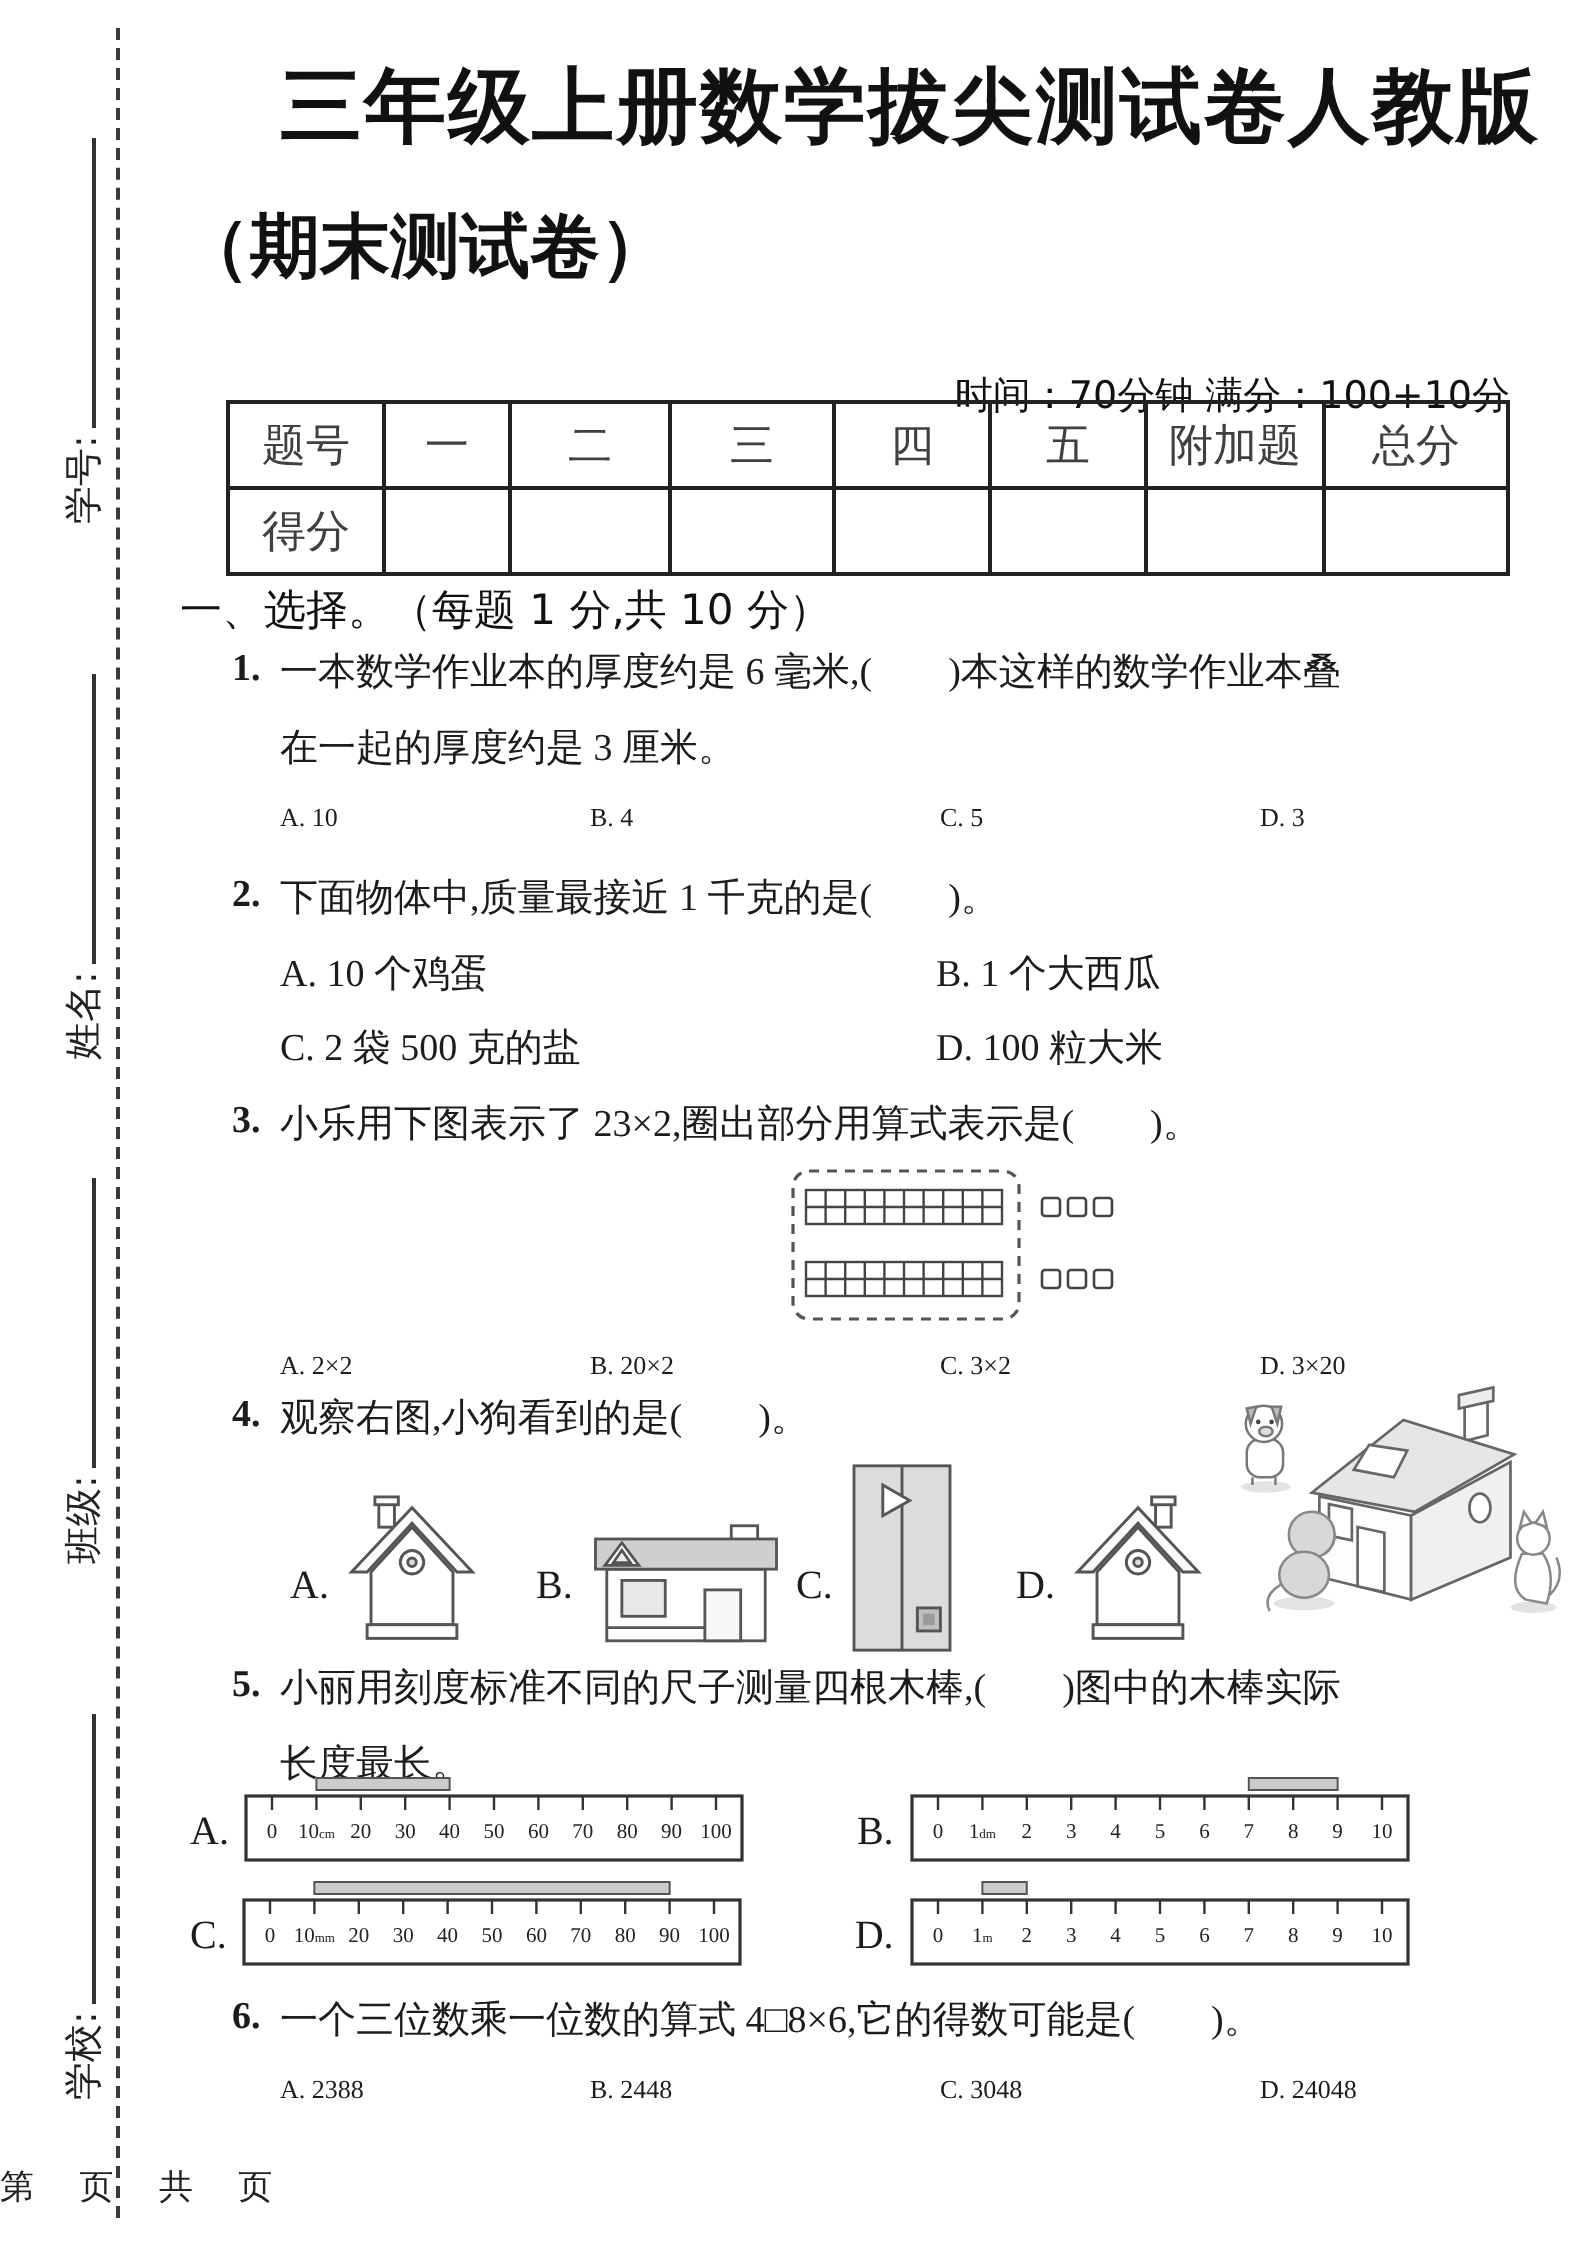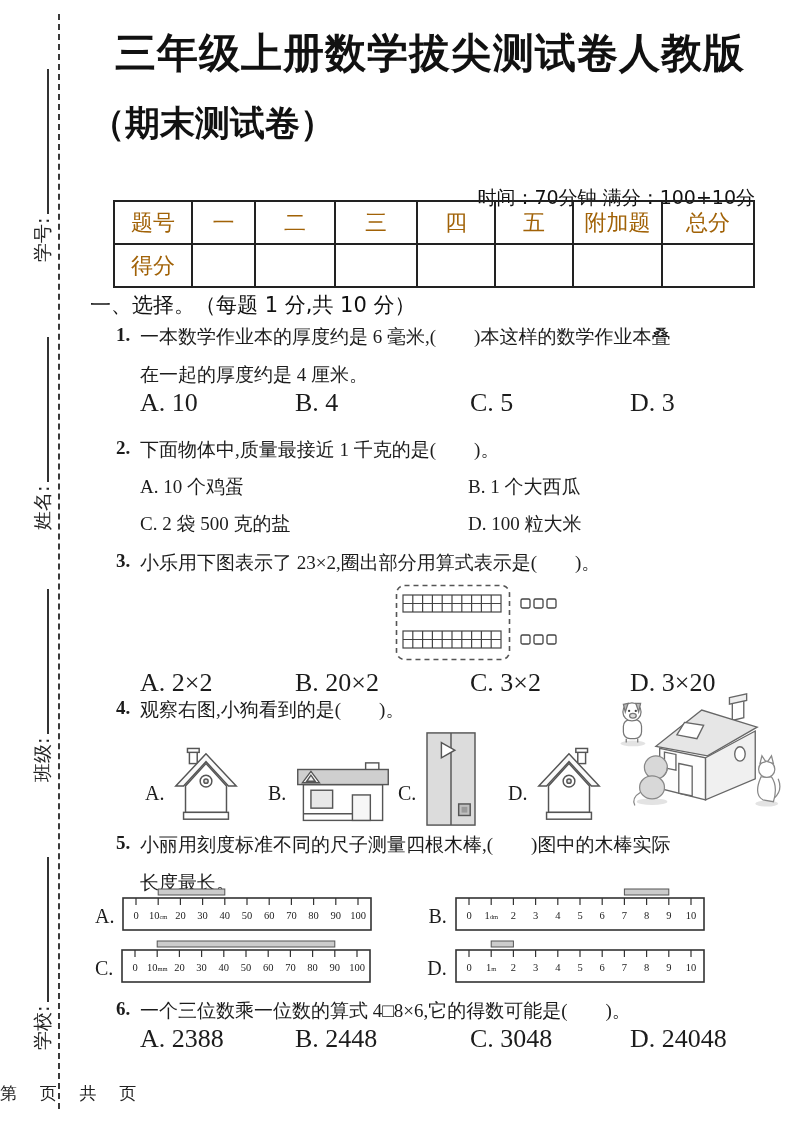--- a/index.html
+++ b/index.html
@@ -3,35 +3,35 @@
 <meta charset="utf-8">
 <style>
   html,body{margin:0;padding:0}
   body{width:793px;height:1121px;background:#fff;position:relative;overflow:hidden;
        font-family:"DejaVu Sans","Liberation Sans",sans-serif;color:#1c1c1c}
   .dash-line{position:absolute;left:58px;top:14px;height:1095px;width:0;border-left:2px dashed #3a3a3a}
   .m-item{position:absolute;left:30px;transform:rotate(-90deg);transform-origin:0 0;
           white-space:nowrap;font-size:19px;color:#222;line-height:24px}
   .m-line{display:inline-block;width:145px;height:15px;border-bottom:2px solid #333;margin-left:4px}
   .content{position:absolute;left:90px;top:0;width:695px;height:1121px}
-  .title{position:absolute;top:26px;left:0;width:680px;text-align:center;
+  .title{position:absolute;top:26px;left:0;width:680px;text-align:right;
          font-size:41px;font-weight:700;letter-spacing:1px;color:#111}
   .subtitle{position:absolute;top:100px;left:0;width:680px;
             font-size:35px;font-weight:700;color:#111}
   .meta{position:absolute;top:185px;left:0;width:665px;text-align:right;font-size:19px;color:#111}
   table.score{position:absolute;top:200px;left:23px;border-collapse:collapse;table-layout:fixed}
   table.score th,table.score td{border:2px solid #222;text-align:center;padding:0;height:41px;
-        font-size:22px;font-weight:500;color:#a16207}
+        font-size:22px;font-weight:500;color:#404040}
   .section-h{position:absolute;top:291px;left:0;font-size:21px;font-weight:400;color:#111}
   .q{position:absolute;left:0;width:695px;padding-left:50px;box-sizing:border-box;
      font-family:"Liberation Serif","DejaVu Serif",serif}
   .qnum{position:absolute;left:26px;top:0;font-weight:700;font-size:19px}
   .qtext{font-size:19px;line-height:26px}
   .qtext.l2{margin-top:12px}
-  .opts4{display:flex;font-size:26px}
+  .opts4{display:flex;margin-top:13px;font-size:13px}
   .opts4 .o1{width:155px}.opts4 .o2{width:175px}.opts4 .o3{width:160px}
   .optrow{display:flex;margin-top:11px;font-size:19px}
   .optrow .c1{width:328px}
   .blocks-wrap{margin:8px 0 6px 255px;width:200px;height:78px}
   .q4opts{position:relative;height:98px;margin-top:6px}
   .q4g{position:absolute;bottom:0;display:flex;align-items:flex-end}
   .q4g .glabel{margin:0 9px 22px 0;font-size:20px}
   .g1{left:5px}.g2{left:128px}.g3{left:258px}.g4{left:368px}
   .scene{position:absolute;left:520px;top:-8px;width:172px;height:128px}
   .rrow{position:absolute;left:0;display:flex;align-items:flex-end}
@@ -100,21 +100,21 @@
       <td></td>
     </tr>
   </tbody>
     </table>
 
   <div class="section-h">一、选择。（每题 1 分,共 10 分）</div>
 
   <div class="q" style="top:324px">
     <span class="qnum">1.</span>
     <div class="qtext">一本数学作业本的厚度约是 6 毫米,(　　)本这样的数学作业本叠</div>
-    <div class="qtext l2">在一起的厚度约是 4 厘米。</div>
+    <div class="qtext l2">在一起的厚度约是 3 厘米。</div>
     <div class="opts4">
       <span class="o1">A. 10</span>
       <span class="o2">B. 4</span>
       <span class="o3">C. 5</span>
       <span class="o4">D. 3</span>
     </div>
   </div>
 
   <div class="q" style="top:437px">
     <span class="qnum">2.</span>

